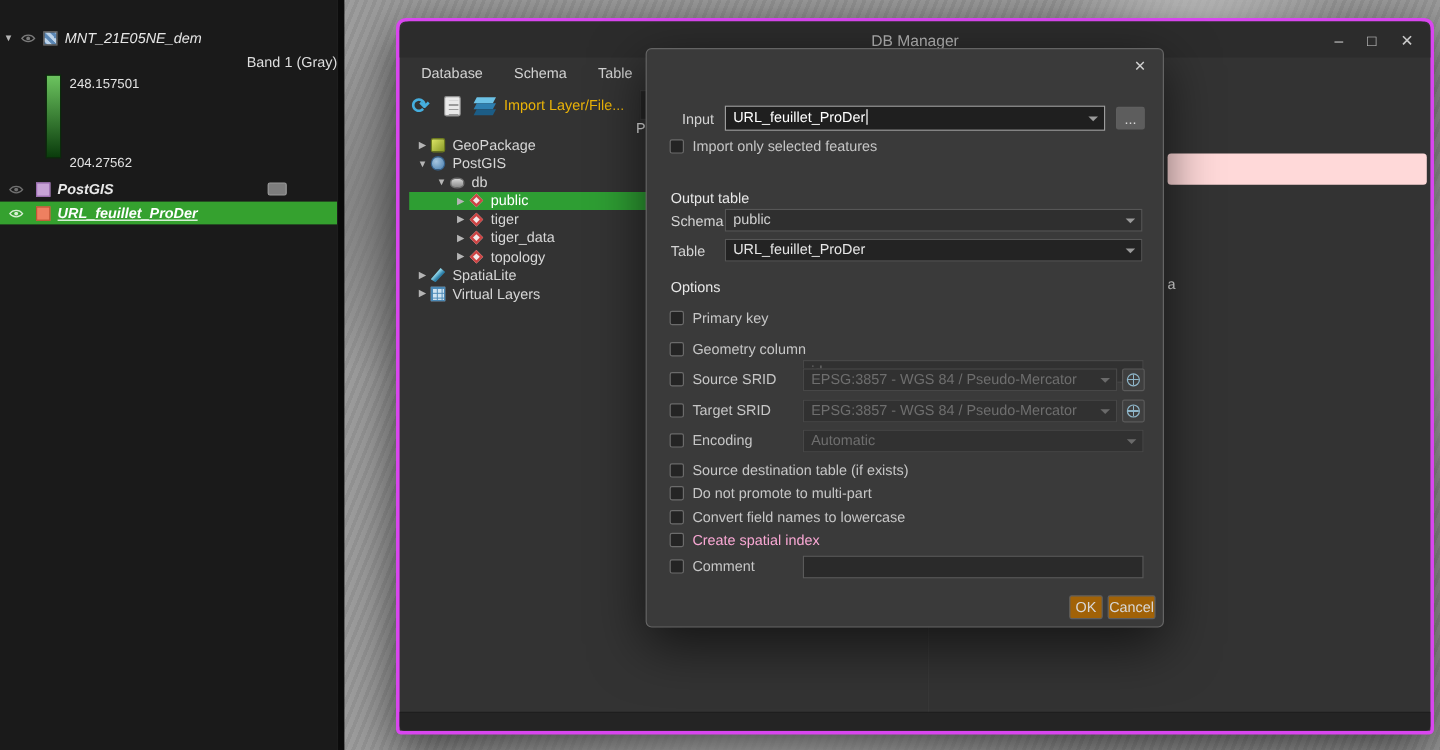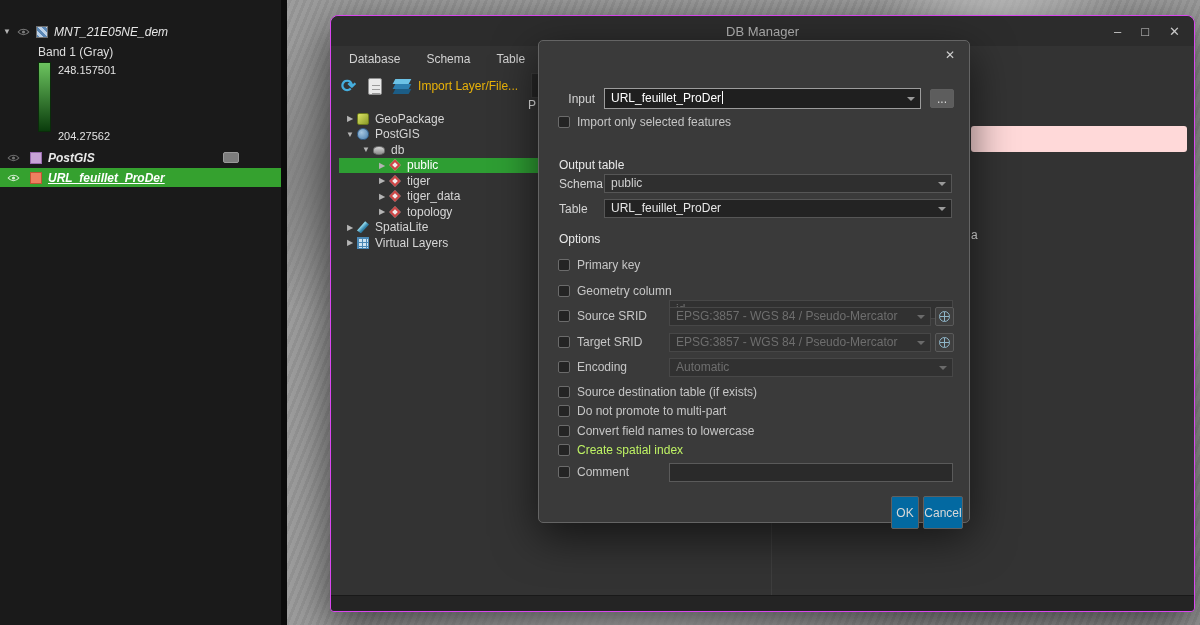--- a/index.html
+++ b/index.html
@@ -33,21 +33,21 @@
   .ic.pasted { background:#c7a3d6; border:1px solid #9a6cb0; }
   .ic.urlf   { background:#ee8060; border:1px solid #c05535; }
   .ramp { position:absolute; left:38px; top:62px; width:13px; height:70px;
     background:linear-gradient(#6cc45f,#0a3c0c); border:1px solid #0a2c0a; }
   .ramp-lbl { position:absolute; left:58px; font-size:11px; color:#e2e2e2; }
   .badge { position:absolute; right:42px; width:16px; height:11px; background:#7d7d7d;
     border-radius:2px; border:1px solid #9a9a9a; }
 
   
   .win { position:absolute; left:330px; top:15px; width:865px; height:597px;
-    background:#333333; border:1px solid #d946ef; border-radius:8px 8px 4px 4px;
+    background:#333333; border:3px solid #d946ef; border-radius:8px 8px 4px 4px;
     box-shadow:0 12px 40px rgba(0,0,0,0.6); color:#d6d6d6; font-size:12px; }
   .win-title { position:absolute; left:0; top:0; right:0; height:30px; background:#2c2c2c;
     border-radius:8px 8px 0 0; display:flex; align-items:center; justify-content:center;
     color:#b3b3b3; font-size:13px; }
   .win-ctrls { position:absolute; right:14px; top:0; height:30px; display:flex; gap:20px;
     align-items:center; color:#c9c9c9; font-size:13px; }
   .win-ctrls span { cursor:default; }
   .menubar { position:absolute; left:0; top:30px; right:0; height:25px; display:flex;
     align-items:center; padding-left:18px; gap:26px; color:#d2d2d2; }
   .toolbar { position:absolute; left:0; top:55px; right:0; height:30px; display:flex;
@@ -106,21 +106,21 @@
     height:19px; line-height:17px; padding:0 18px 0 6px; white-space:nowrap; overflow:hidden; }
   .fld.edit { background:#1f1f1f; border-color:#9c9c9c; color:#fff; height:21px; line-height:19px; }
   .fld.dis { background:#313131; border-color:#474747; color:#6e6e6e; }
   .fld.plain { padding-right:6px; }
   .arr { position:absolute; right:5px; top:50%; margin-top:-2px; width:0; height:0;
     border-left:4px solid transparent; border-right:4px solid transparent;
     border-top:4px solid #9a9a9a; }
   .fld.dis .arr { border-top-color:#6a6a6a; }
   .caret { display:inline-block; width:1px; height:13px; background:#ffffff;
     vertical-align:-2px; margin-left:1px; }
-  .btn { position:absolute; height:33px; background:#0369a1; border:1px solid #5f5f5f;
+  .btn { position:absolute; height:20px; background:#a16207; border:1px solid #5f5f5f;
     border-radius:2px; color:#d8d8d8; display:flex; align-items:center; justify-content:center; }
   .mini { position:absolute; width:19px; height:19px; background:#3f3f3f; border:1px solid #5a5a5a;
     border-radius:2px; display:flex; align-items:center; justify-content:center; }
   .globe { width:11px; height:11px; border-radius:50%; border:1px solid #8fb6c9;
     background:linear-gradient(transparent 4px,#8fb6c9 4px 5px,transparent 5px),
       linear-gradient(90deg,transparent 4px,#8fb6c9 4px 5px,transparent 5px); }
 </style>
 </head>
 <body>
 
@@ -131,21 +131,21 @@
   <div class="lp">
     <div class="lp-row" style="top:22px;">
       <span class="tw">▼</span>
       <span style="width:18px;text-align:center;"><svg width="13" height="8" viewBox="0 0 14 9">
             <path d="M1 4.5 C4 0.5 10 0.5 13 4.5 C10 8.5 4 8.5 1 4.5 Z" fill="none" stroke="#7a7a7a" stroke-width="1.2"></path>
             <circle cx="7" cy="4.5" r="1.8" fill="#7a7a7a"></circle>
           </svg></span>
       <span class="ic raster" style="margin-left:4px;"></span>
       <span style="font-style:italic;">MNT_21E05NE_dem</span>
     </div>
-    <div class="lp-row" style="top:42px;">
+    <div class="lp-row" style="top:42px;justify-content:flex-end;">
       <span style="margin-left:38px;color:#dedede;">Band 1 (Gray)</span>
     </div>
     <div class="ramp"></div>
     <div class="ramp-lbl" style="top:64px;">248.157501</div>
     <div class="ramp-lbl" style="top:130px;">204.27562</div>
     <div class="lp-row" style="top:148px;">
       <span style="width:26px;text-align:center;"><svg width="13" height="8" viewBox="0 0 14 9">
             <path d="M1 4.5 C4 0.5 10 0.5 13 4.5 C10 8.5 4 8.5 1 4.5 Z" fill="none" stroke="#707070" stroke-width="1.2"></path>
             <circle cx="7" cy="4.5" r="1.8" fill="#707070"></circle>
           </svg></span>
@@ -312,21 +312,21 @@
       <span class="arr"></span>
     </div>
 
     <div class="cb" style="left:19px;top:345px;"></div>
     <div class="lab" style="left:38px;top:344px;color:#c6c6c6;">Source destination table (if exists)</div>
     <div class="cb" style="left:19px;top:364px;"></div>
     <div class="lab" style="left:38px;top:363px;color:#c6c6c6;">Do not promote to multi-part</div>
     <div class="cb" style="left:19px;top:384px;"></div>
     <div class="lab" style="left:38px;top:383px;color:#c6c6c6;">Convert field names to lowercase</div>
     <div class="cb" style="left:19px;top:403px;"></div>
-    <div class="lab" style="left:38px;top:402px;color:#bef264;">Create spatial index</div>
+    <div class="lab" style="left:38px;top:402px;color:#f9a8d4;">Create spatial index</div>
 
     <div class="cb" style="left:19px;top:425px;"></div>
     <div class="lab" style="left:38px;top:424px;color:#c6c6c6;">Comment</div>
     <div class="fld plain" style="left:130px;top:422px;width:284px;background:#2a2a2a;border-color:#5a5a5a;"></div>
 
     <div class="btn" style="left:352px;top:455px;width:28px;">OK</div>
     <div class="btn" style="left:384px;top:455px;width:40px;">Cancel</div>
   </div>
 
 </div>

